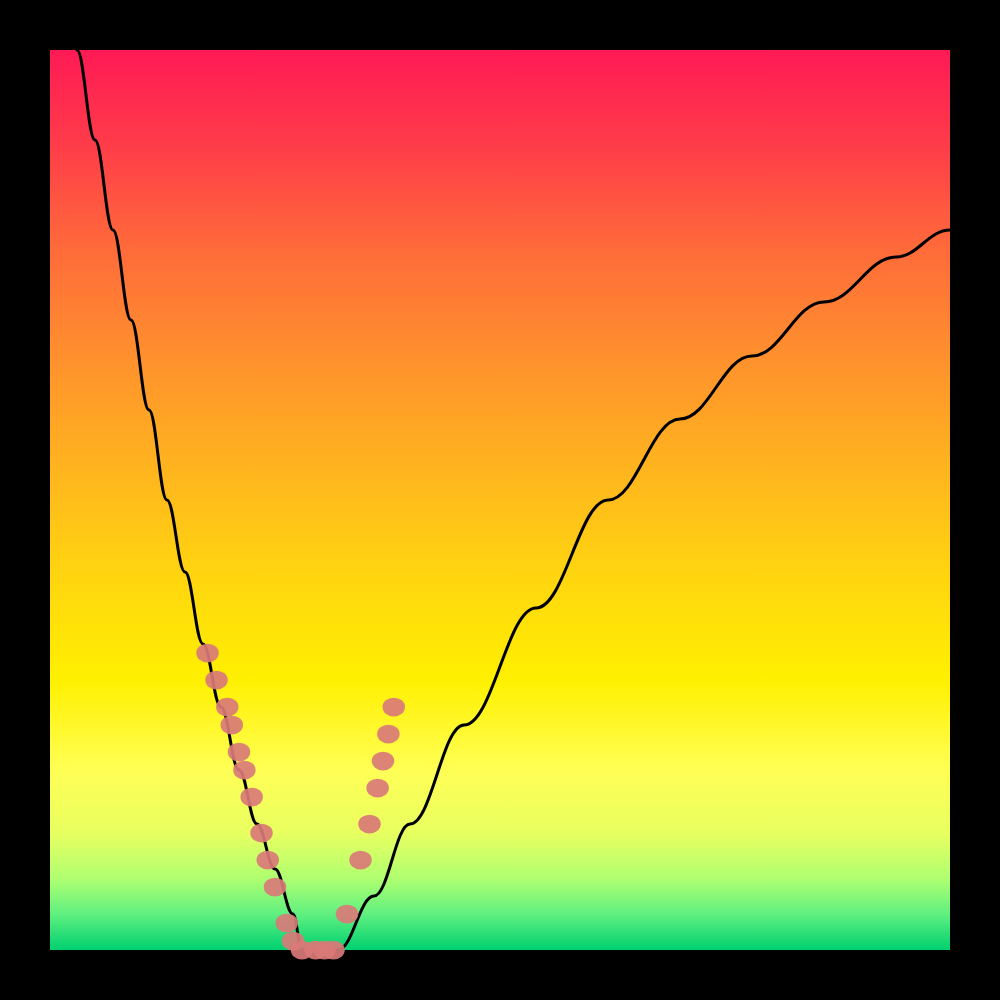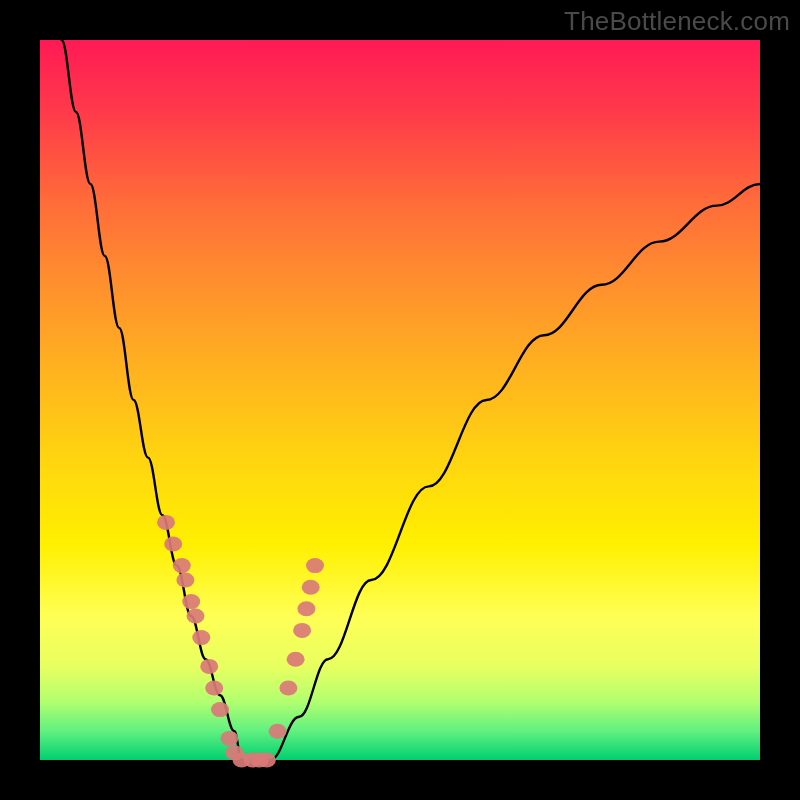--- a/index.html
+++ b/index.html
@@ -86,14 +86,13 @@
           <ellipse cx="237.6" cy="691.2" rx="9" ry="7.5" fill="#d97a78" fill-opacity="0.92"></ellipse>
           <ellipse cx="248.4" cy="648.0" rx="9" ry="7.5" fill="#d97a78" fill-opacity="0.92"></ellipse>
           <ellipse cx="255.6" cy="619.2" rx="9" ry="7.5" fill="#d97a78" fill-opacity="0.92"></ellipse>
           <ellipse cx="262.1" cy="590.4" rx="9" ry="7.5" fill="#d97a78" fill-opacity="0.92"></ellipse>
           <ellipse cx="266.4" cy="568.8" rx="9" ry="7.5" fill="#d97a78" fill-opacity="0.92"></ellipse>
           <ellipse cx="270.7" cy="547.2" rx="9" ry="7.5" fill="#d97a78" fill-opacity="0.92"></ellipse>
           <ellipse cx="275.0" cy="525.6" rx="9" ry="7.5" fill="#d97a78" fill-opacity="0.92"></ellipse>
         </g>
     </svg>
   </div>
-  <div class="watermark">TheBottleneck.com</div>
 </div>
 
 </body></html>

